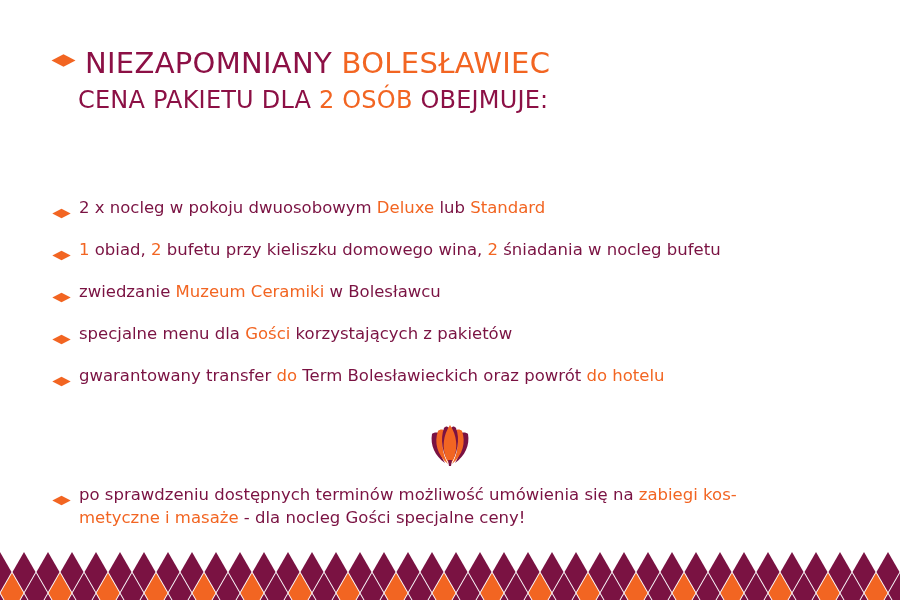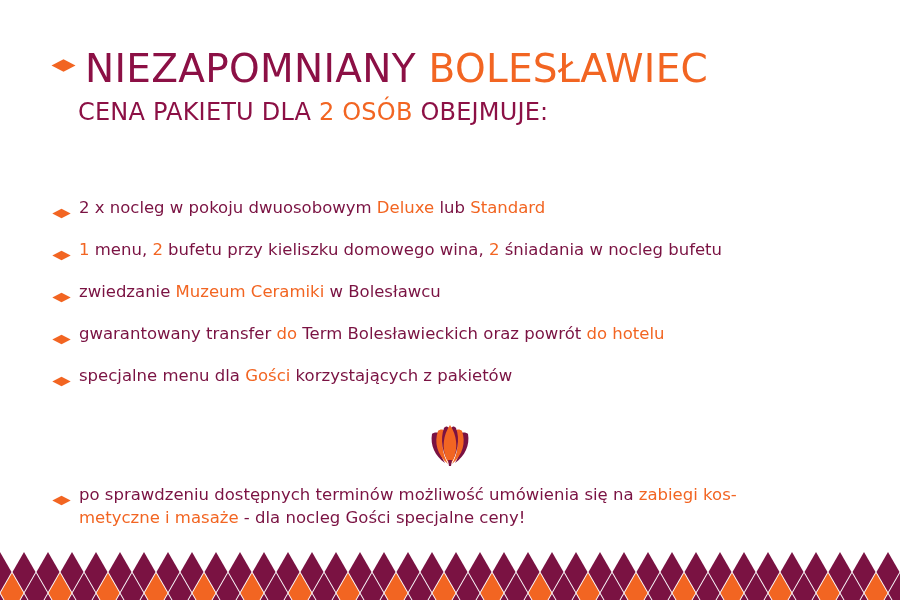--- a/index.html
+++ b/index.html
@@ -47,31 +47,31 @@
   
   .title-row {
     position: absolute;
     left: 55px;
     top: 46px;
     display: flex;
     align-items: center;
     white-space: nowrap;
   }
   .title-text {
-    font-size: 39px;
+    font-size: 29px;
     letter-spacing: 0.3px;
     color: #8C1045;
     font-weight: 400;
   }
   .title-text .orange { color: #F26522; }
 
   .subtitle-row {
     position: absolute;
     left: 78px;
-    top: 98px;
+    top: 86px;
     white-space: nowrap;
   }
   .subtitle-text {
     font-size: 24px;
     color: #8C1045;
     letter-spacing: 0.2px;
     font-weight: 400;
   }
   .subtitle-text .orange { color: #F26522; }
 
@@ -146,33 +146,33 @@
     <span class="subtitle-text"><span>CENA PAKIETU DLA </span><span class="orange">2 OSÓB</span><span> OBEJMUJE:</span></span>
   </div>
 
   <div class="bullet-list" id="bullet-list">
       <div class="bullet-item">
         <span class="marker-wrap"><span class="diamond diamond-item"></span></span>
         <div class="bullet-text"><span>2 x nocleg w pokoju dwuosobowym </span><span class="orange">Deluxe</span><span> lub </span><span class="orange">Standard</span></div>
       </div>
       <div class="bullet-item">
         <span class="marker-wrap"><span class="diamond diamond-item"></span></span>
-        <div class="bullet-text"><span class="orange">1</span><span> menu, </span><span class="orange">2</span><span> bufetu przy kieliszku domowego wina, </span><span class="orange">2</span><span> śniadania w nocleg bufetu</span></div>
+        <div class="bullet-text"><span class="orange">1</span><span> obiad, </span><span class="orange">2</span><span> bufetu przy kieliszku domowego wina, </span><span class="orange">2</span><span> śniadania w nocleg bufetu</span></div>
       </div>
       <div class="bullet-item">
         <span class="marker-wrap"><span class="diamond diamond-item"></span></span>
         <div class="bullet-text"><span>zwiedzanie </span><span class="orange">Muzeum Ceramiki</span><span> w Bolesławcu</span></div>
       </div>
       <div class="bullet-item">
         <span class="marker-wrap"><span class="diamond diamond-item"></span></span>
+        <div class="bullet-text"><span>specjalne menu dla </span><span class="orange">Gości</span><span> korzystających z pakietów</span></div>
+      </div>
+      <div class="bullet-item">
+        <span class="marker-wrap"><span class="diamond diamond-item"></span></span>
         <div class="bullet-text"><span>gwarantowany transfer </span><span class="orange">do</span><span> Term Bolesławieckich oraz powrót </span><span class="orange">do hotelu</span></div>
-      </div>
-      <div class="bullet-item">
-        <span class="marker-wrap"><span class="diamond diamond-item"></span></span>
-        <div class="bullet-text"><span>specjalne menu dla </span><span class="orange">Gości</span><span> korzystających z pakietów</span></div>
       </div>
     </div>
 
   <div class="logo-wrap">
     <svg width="42" height="44" viewBox="0 0 42 44">
 
       <path d="M3 11 C1 22, 6 33, 16 40 C10 30, 9 19, 12 11 C9 9, 5 9, 3 11 Z" fill="#7A1242"></path>
 
       <path d="M39 11 C41 22, 36 33, 26 40 C32 30, 33 19, 30 11 C33 9, 37 9, 39 11 Z" fill="#7A1242"></path>
 

